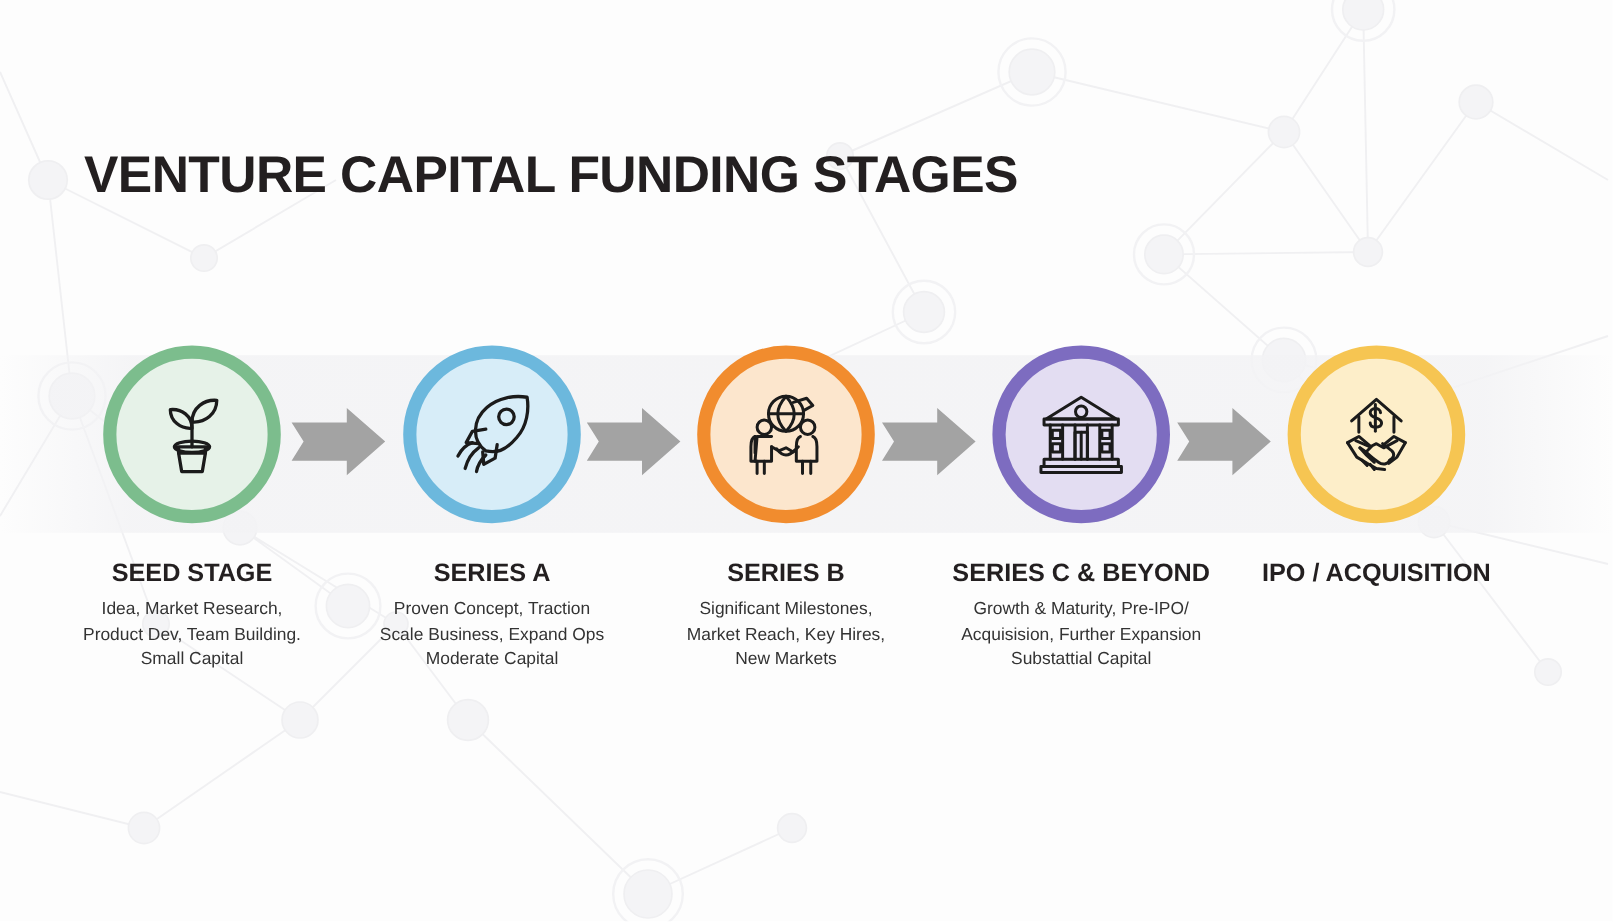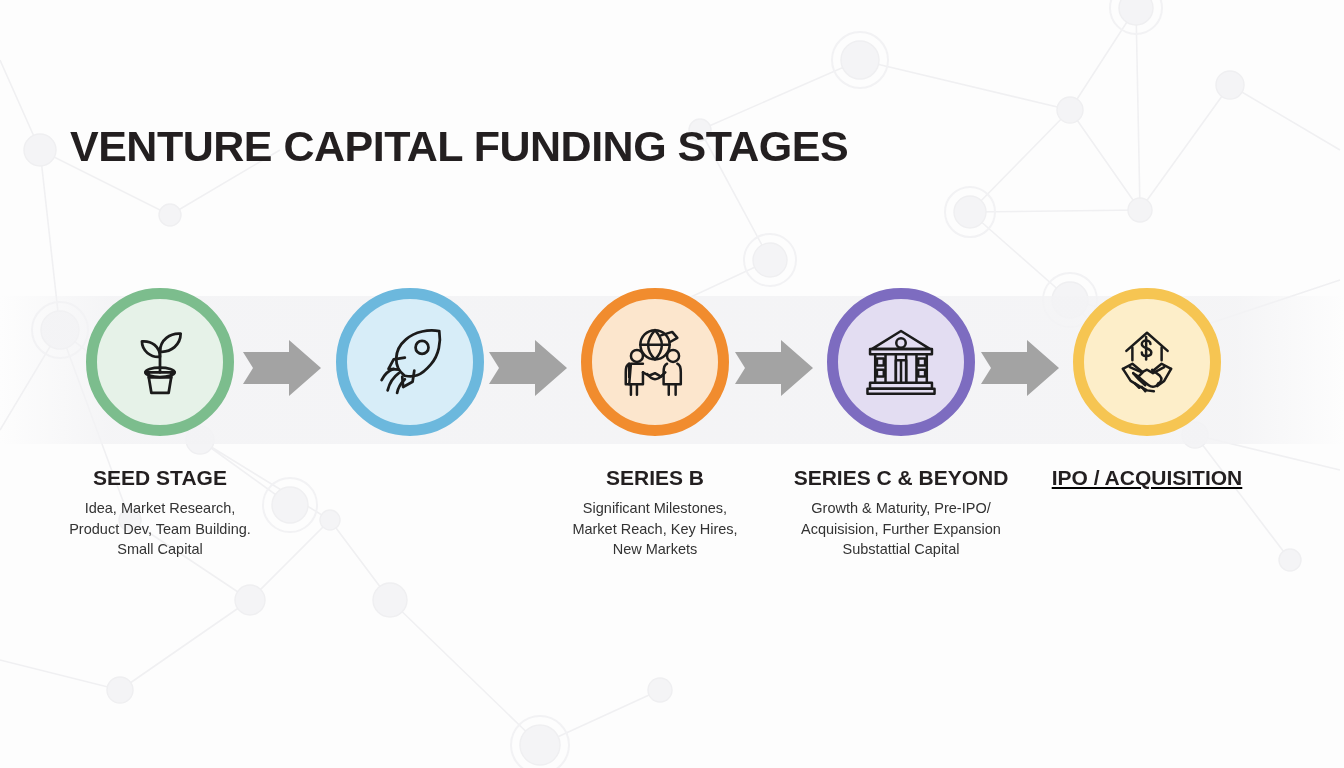--- a/index.html
+++ b/index.html
@@ -26,21 +26,21 @@
     color:#231f20; white-space:nowrap;
   }
 
   #stages { position:absolute; left:0; top:0; width:1344px; height:755px; }
 
   .stage { position:absolute; top:288px; width:248px; text-align:center; }
   .stage-0 { left:36px; }
   .stage-1 { left:286px; }
   .stage-2 { left:531px; }
   .stage-3 { left:777px; }
-  .stage-4 { left:1023px;text-decoration:underline; }
+  .stage-4 { left:1023px; }
 
   .circle {
     width:148px; height:148px; border-radius:50%;
     margin:0 auto;
     display:flex; align-items:center; justify-content:center;
     border-style:solid; border-width:11px;
   }
   .circle svg { width:86px; height:86px; display:block; }
 
   .stage-title {
@@ -138,20 +138,24 @@
         <svg viewBox="0 0 100 100" fill="none" stroke="#1b1b1b" stroke-width="3.2" stroke-linecap="round" stroke-linejoin="round">
           <path d="M44 66 C30 56 31 36 45 24 C56 14 72 12 84 14 C86 26 84 42 74 53 C62 67 54 68 44 66 Z"></path>
           <circle cx="64" cy="33" r="7.5"></circle>
           <path d="M44 45 L31 47 L25 58 L37 59"></path>
           <path d="M55 60 L53 73 L42 79 L41 67"></path>
           <path d="M37 63 C30 68 26 75 24 83"></path>
           <path d="M44 70 C39 75 36 80 35 86"></path>
           <path d="M31 58 C25 60 20 65 17 71"></path>
         </svg>
       </div>
+      <div class="stage-title">SERIES A</div>
+      <div class="stage-desc">Proven Concept, Traction
+Scale Business, Expand Ops
+Moderate Capital</div>
     </div>
 
     <div class="stage stage-2">
       <div class="circle" style="border-color:#f18c2e;background:#fce6cd;">
         <svg viewBox="0 0 100 100" fill="none" stroke="#1b1b1b" stroke-width="2.9" stroke-linecap="round" stroke-linejoin="round">
           <circle cx="50" cy="30" r="17"></circle>
           <path d="M33 30 L67 30 M50 13 C44 20 42 26 42 30 C42 36 45 42 50 47 M50 13 C56 20 58 26 58 30 C58 36 55 42 50 47"></path>
           <path d="M57 19 L70 15 L76 22 L67 27"></path>
           <circle cx="29" cy="43" r="7"></circle>
           <path d="M22 52 L20 76 M22 52 L36 52 M22 76 L22 88 M29 76 L29 88 M20 52 L20 68"></path>

